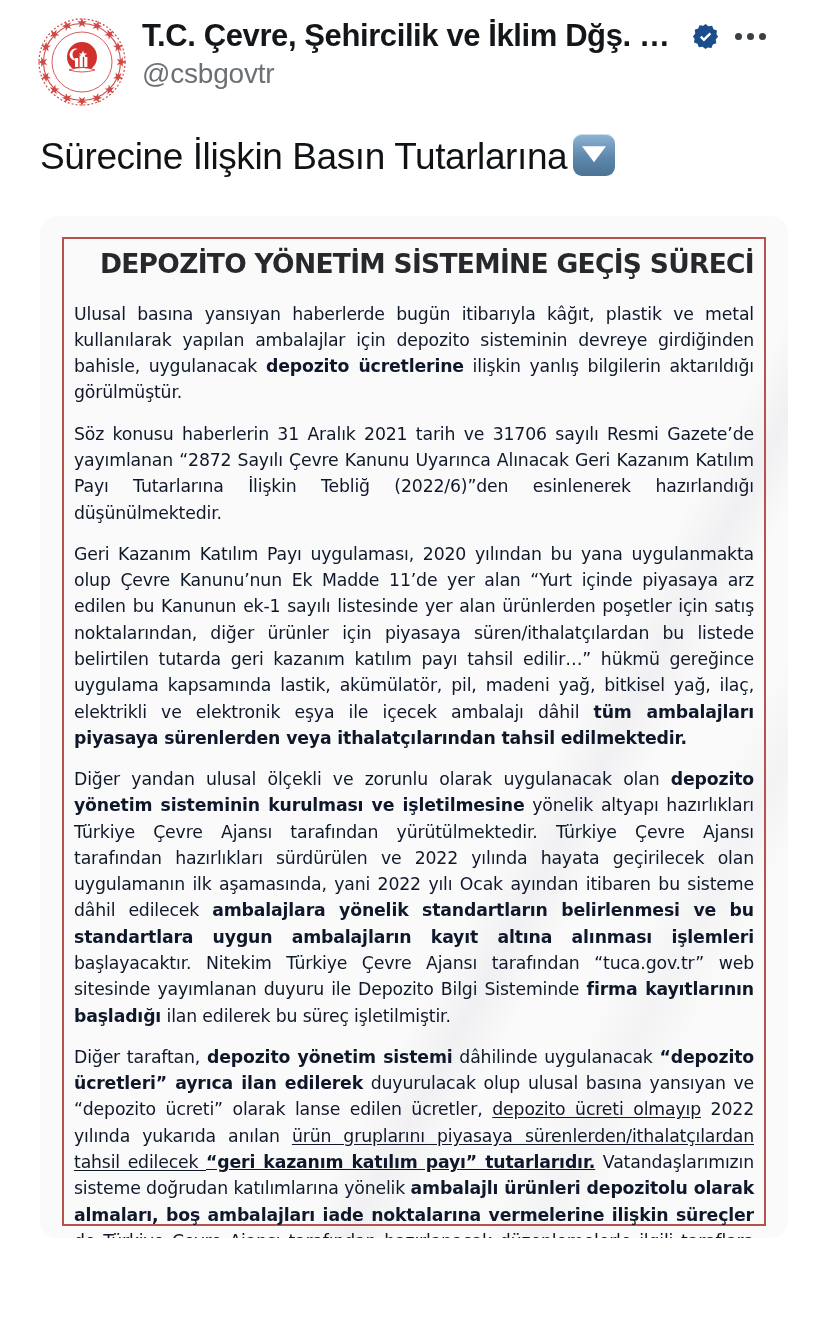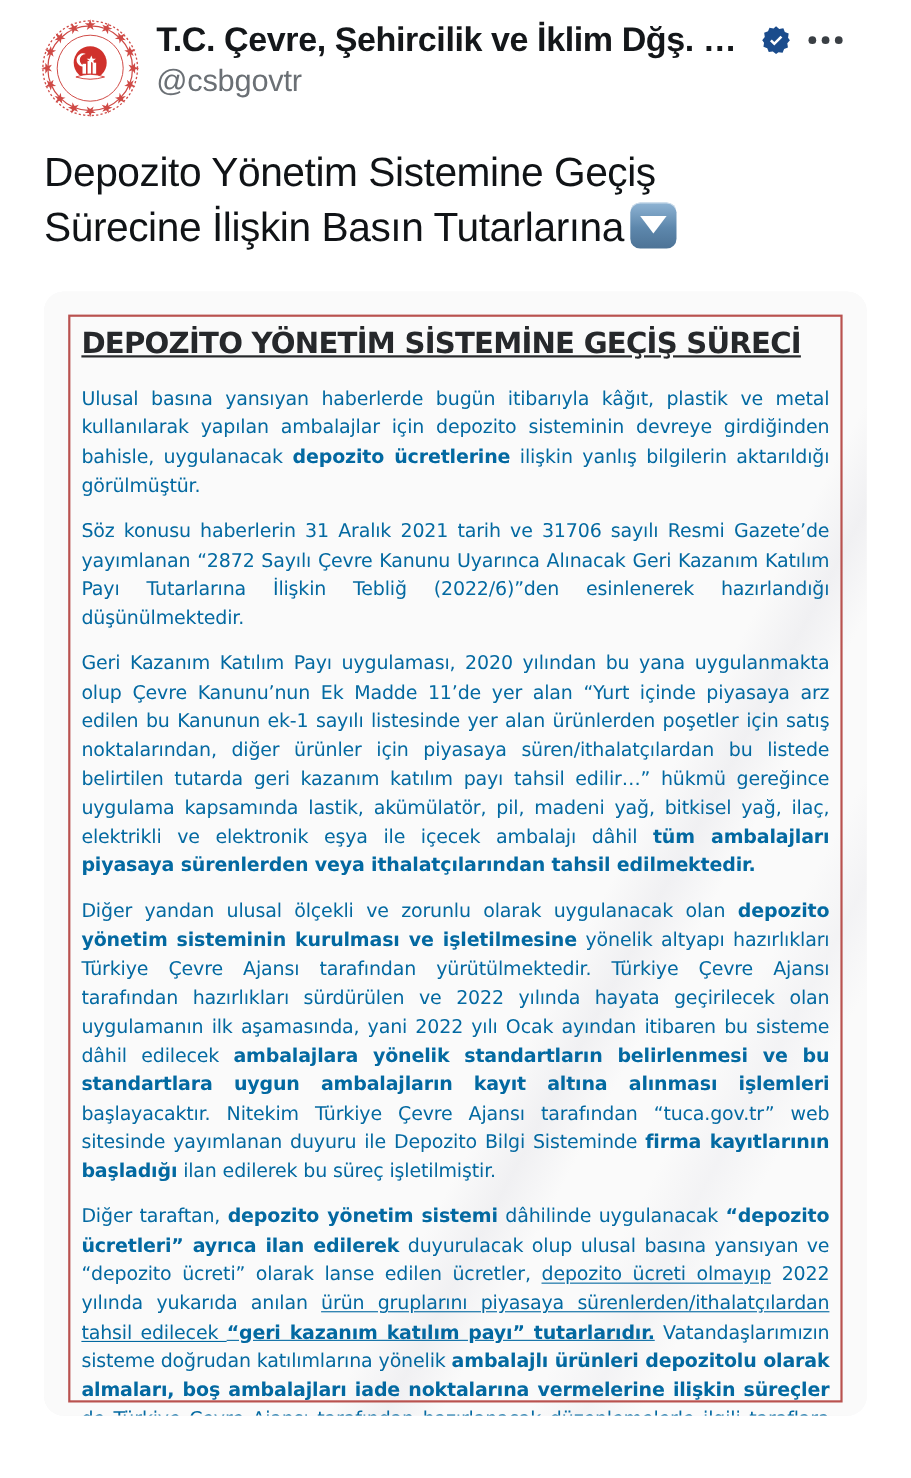--- a/index.html
+++ b/index.html
@@ -144,34 +144,33 @@
     box-sizing: border-box;
   }
   .doc-inner {
     position: absolute;
     left: 0; right: 0; top: 0; bottom: 0;
     padding: 22px 34px 0 34px;
     box-sizing: border-box;
     overflow: hidden;
   }
   .doc-title {
-    text-align: left;
+    text-align: right;
     font-size: 26.5px;
     font-weight: bold;
     color: #26282b;
     letter-spacing: -0.7px;
     margin: 10px 0 22px 0;
     font-family: "DejaVu Sans", sans-serif;
     transform: scaleX(1.0);
-    text-decoration: underline;
   }
   .doc-p {
     font-size: 17.3px;
     line-height: 1.52;
-    color: #0369a1;
+    color: #0f172a;
     text-align: justify;
     margin: 0 0 15px 0;
     letter-spacing: -0.15px;
     font-family: "DejaVu Sans", sans-serif;
   }
   .doc-p b { font-weight: bold; }
   .doc-p u { text-decoration: underline; text-underline-offset: 2px; }
 </style>
 </head>
 <body>
@@ -231,21 +230,20 @@
           <i></i>
           <i></i>
           <i></i>
         </span>
       </div>
       <div class="handle">@csbgovtr</div>
     </div>
   </div>
 
   <div class="tweet-text">
-    <span class="line">Depozito Yönetim Sistemine Geçiş</span>
     <span class="line"><span>Sürecine İlişkin Basın Tutarlarına</span><span class="emoji-arrow"></span></span>
   </div>
 
   <div class="media-wrap">
     <div class="doc-sheet"></div>
     <div class="doc-border"></div>
     <div class="doc-inner">
       <div class="doc-title">DEPOZİTO YÖNETİM SİSTEMİNE GEÇİŞ SÜRECİ</div>
       <div id="doc-paragraphs">
           <div class="doc-p"><span>Ulusal basına yansıyan haberlerde bugün itibarıyla kâğıt, plastik ve metal kullanılarak yapılan ambalajlar için depozito sisteminin devreye girdiğinden bahisle, uygulanacak </span><b>depozito ücretlerine</b><span> ilişkin yanlış bilgilerin aktarıldığı görülmüştür.</span></div>

